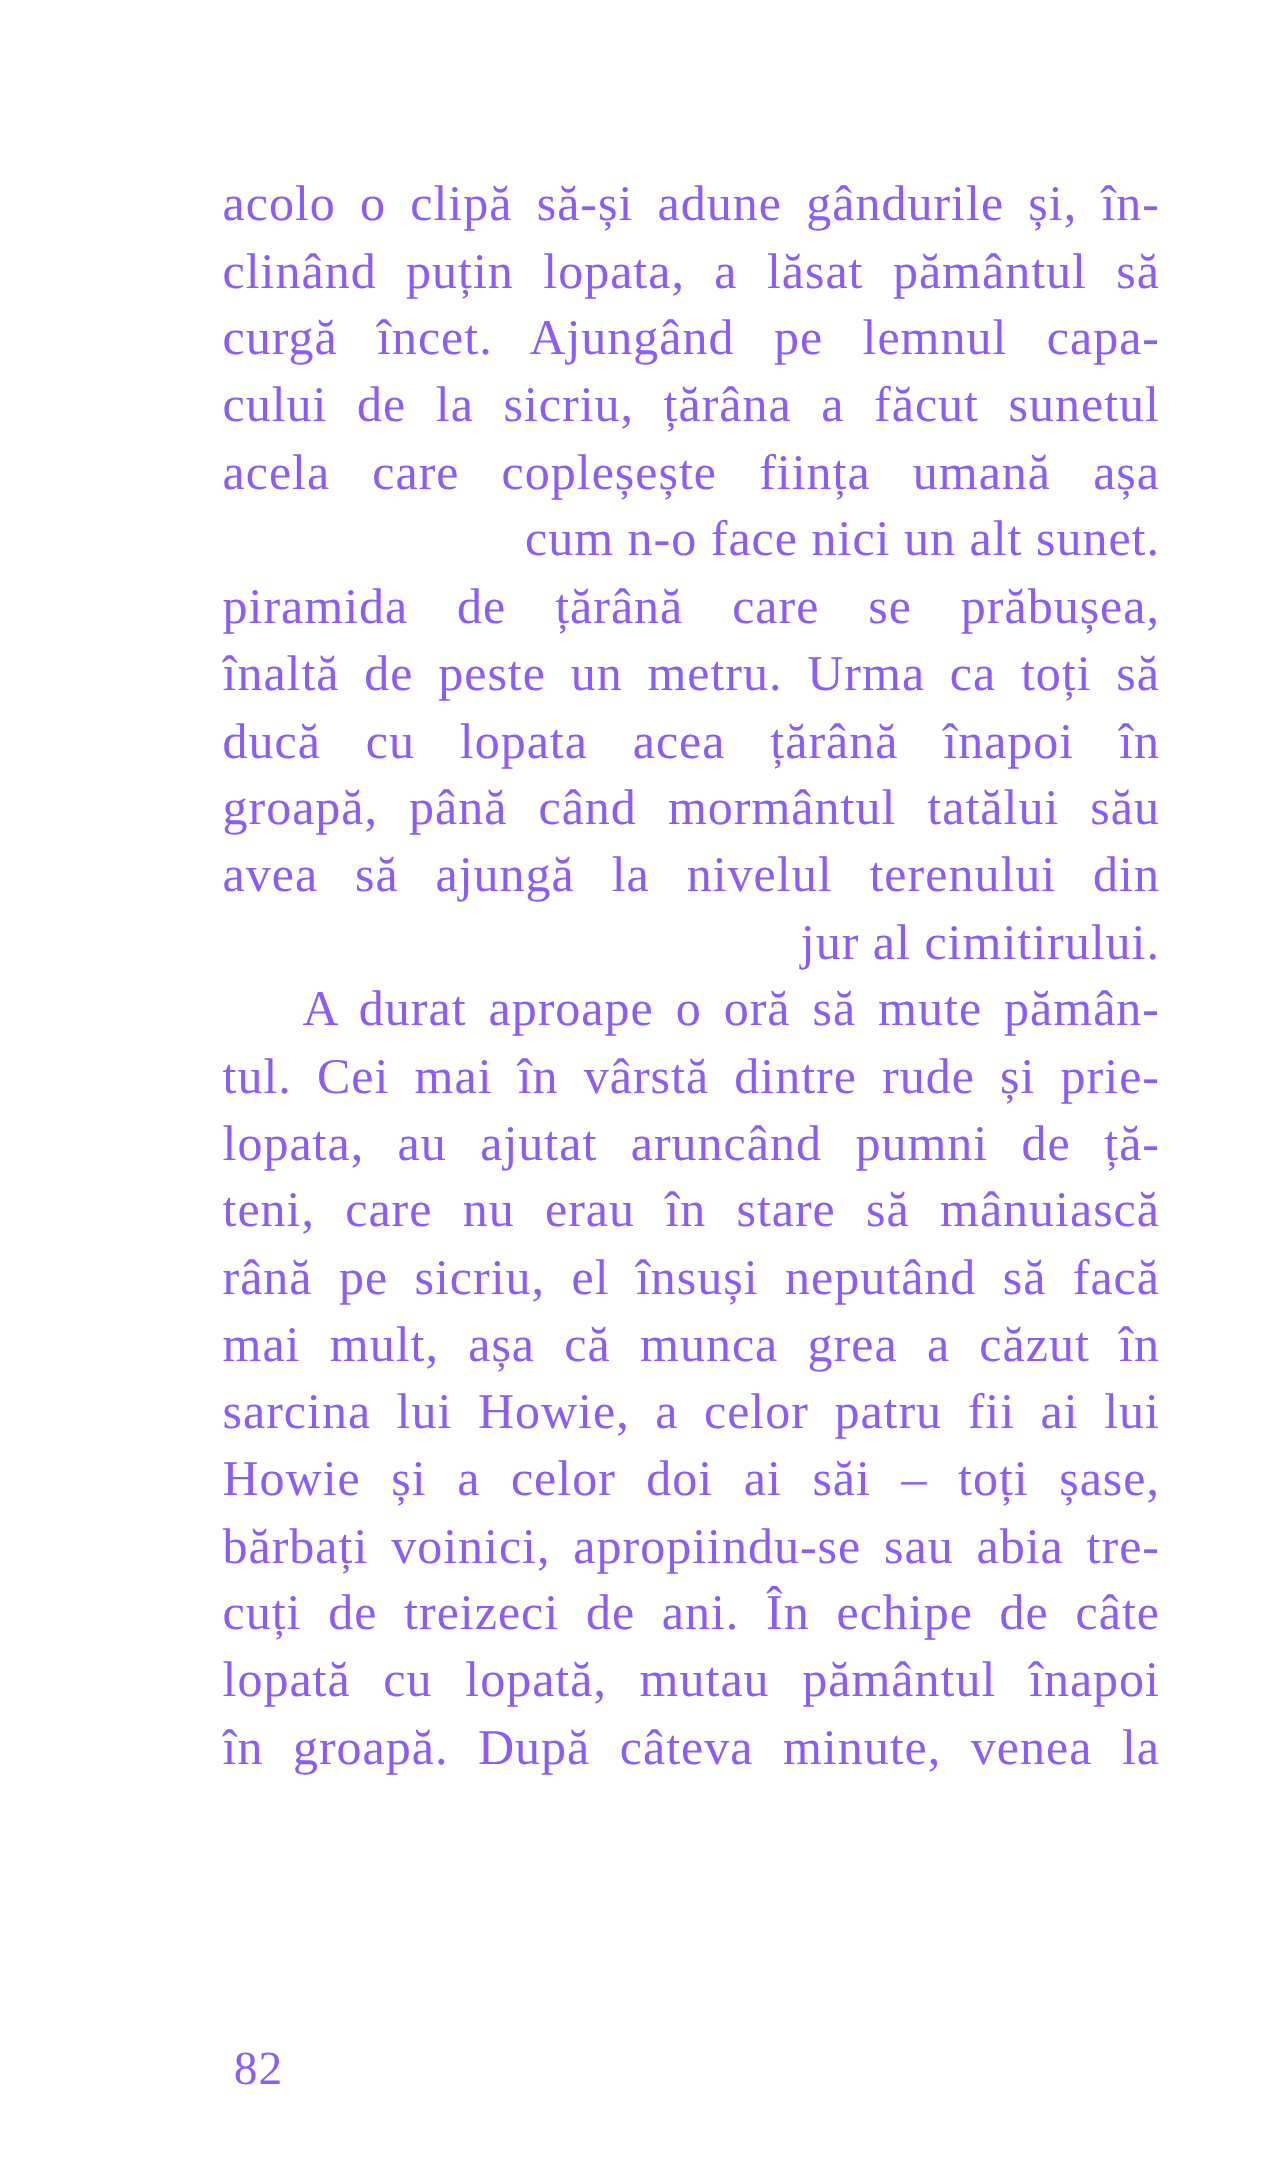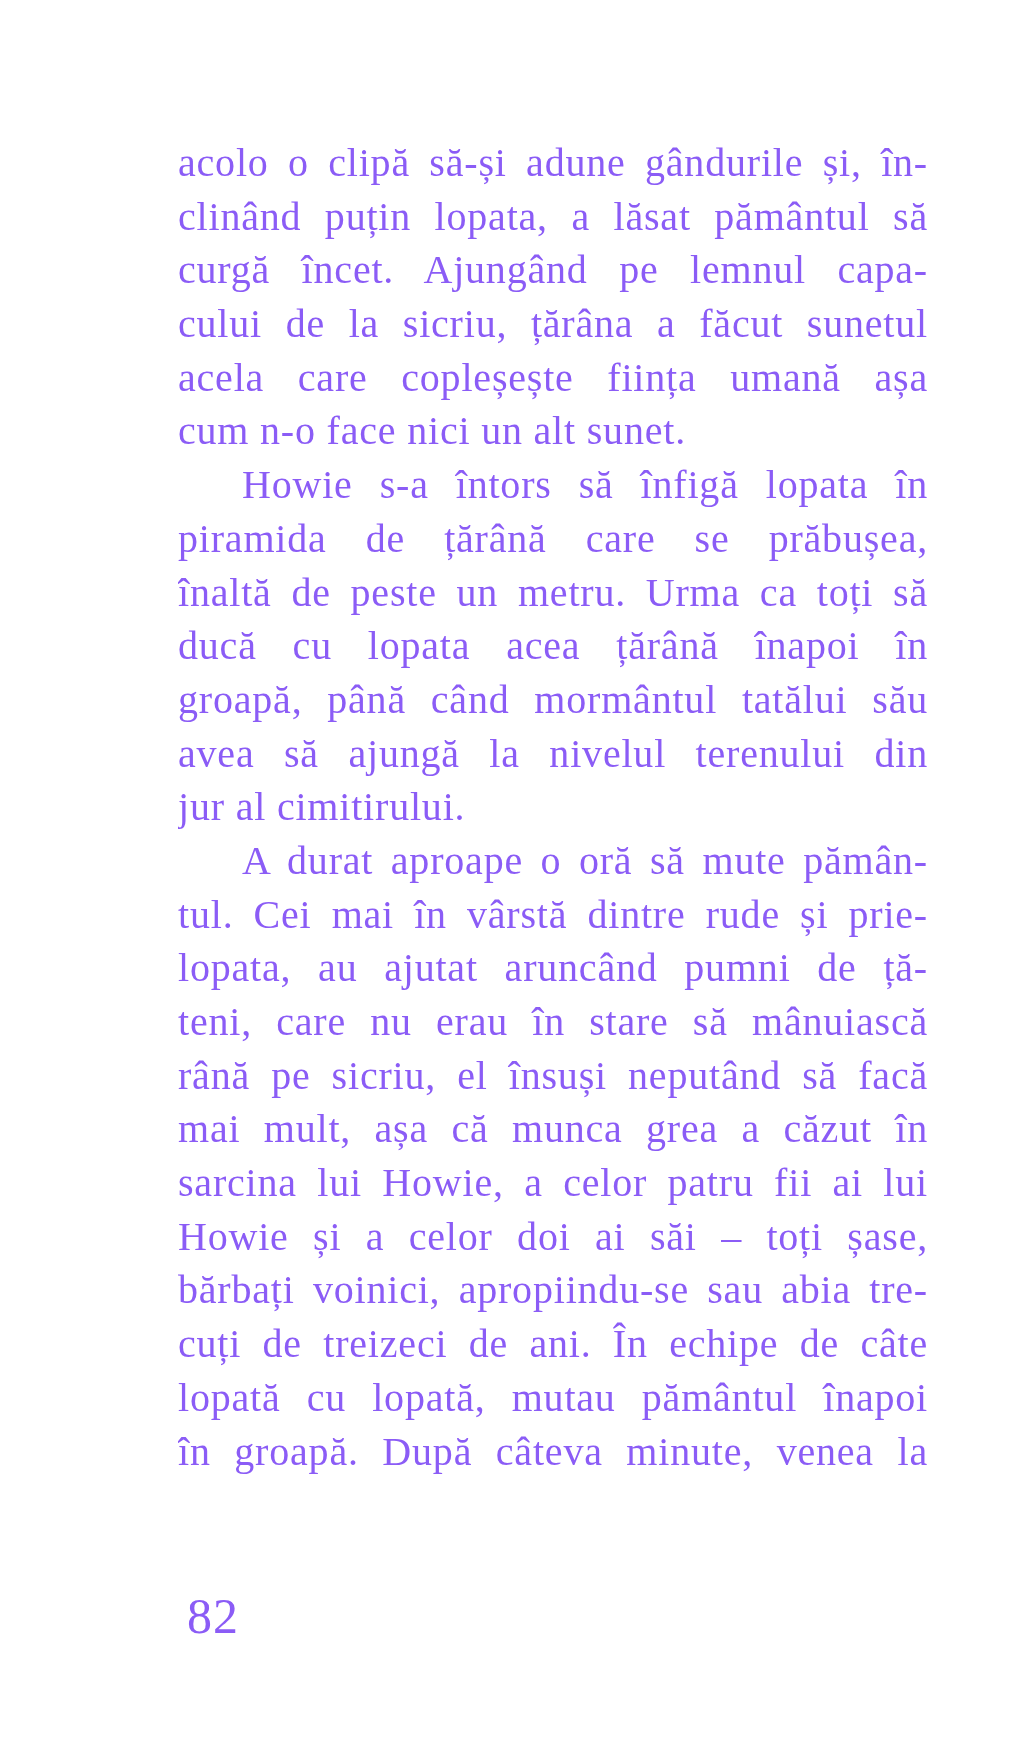--- a/index.html
+++ b/index.html
@@ -22,58 +22,57 @@
     left: 136px;
     top: 136px;
     width: 750px;
   }
   .ln {
     font-size: 40px;
     line-height: 53.7px;
     height: 53.7px;
     overflow: hidden;
     letter-spacing: 0.02em;
-    text-align: left;
+    text-align: right;
     white-space: normal;
   }
   
   .ln.j {
     text-align: justify;
   }
   .ln.j::after {
     content: "";
     display: inline-block;
     width: 100%;
     height: 0;
   }
   
   .ln.ind {
     text-indent: 64px;
   }
   .pageno {
     position: absolute;
     left: 145px;
-    top: 1595px;
-    font-size: 50px;
+    top: 1634px;
+    font-size: 38px;
     line-height: 42px;
     letter-spacing: 0.02em;
   }
 </style>
 </head>
 <body>
 
 <div class="page">
   <main class="text-block">
     <div class="ln j">acolo o clipă să-și adune gândurile și, în-</div>
     <div class="ln j">clinând puțin lopata, a lăsat pământul să</div>
     <div class="ln j">curgă încet. Ajungând pe lemnul capa-</div>
     <div class="ln j">cului de la sicriu, țărâna a făcut sunetul</div>
     <div class="ln j">acela care copleșește ființa umană așa</div>
     <div class="ln">cum n-o face nici un alt sunet.</div>
-    <div class="ln j ind">Howie s-a întors să înfigă lopata în</div>
     <div class="ln j">piramida de țărână care se prăbușea,</div>
     <div class="ln j">înaltă de peste un metru. Urma ca toți să</div>
     <div class="ln j">ducă cu lopata acea țărână înapoi în</div>
     <div class="ln j">groapă, până când mormântul tatălui său</div>
     <div class="ln j">avea să ajungă la nivelul terenului din</div>
     <div class="ln">jur al cimitirului.</div>
     <div class="ln j ind">A durat aproape o oră să mute pămân-</div>
     <div class="ln j">tul. Cei mai în vârstă dintre rude și prie-</div>
     <div class="ln j">lopata, au ajutat aruncând pumni de ță-</div>
     <div class="ln j">teni, care nu erau în stare să mânuiască</div>

